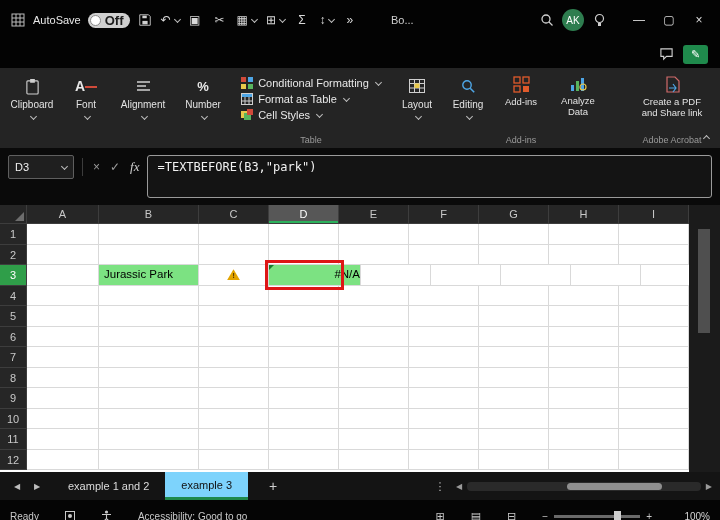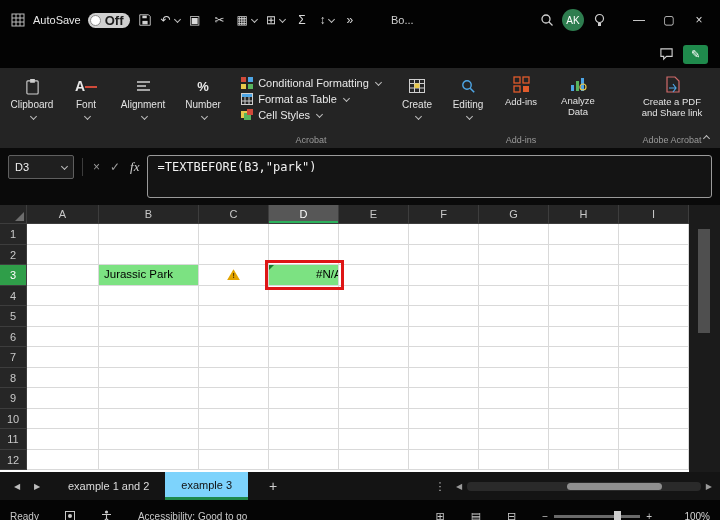--- a/index.html
+++ b/index.html
@@ -237,33 +237,33 @@
               <svg width="12" height="12" viewBox="0 0 12 12">
                 <rect x="0" y="2" width="7" height="7" fill="#e8c84a"></rect>
                 <rect x="3" y="4" width="7" height="7" fill="#58b45e"></rect>
                 <rect x="6" y="0" width="6" height="6" fill="#d04a3a"></rect>
               </svg>
             </span>
           <span>Cell Styles</span>
           <span class="chev"></span>
         </div>
       </div>
-      <div class="rg-grouplabel">Acrobat</div>
+      <div class="rg-grouplabel">Table</div>
     </div>
     <div class="vsep"></div>
 
     <div class="rgroup" style="width:46px">
       <span class="rg-icon">
         <svg width="16" height="14" viewBox="0 0 16 14">
             <rect x="0.5" y="0.5" width="15" height="13" fill="none" stroke="#cfcfcf"></rect>
             <path d="M0 4.5h16M0 9h16M5.5 0v14M10.5 0v14" stroke="#cfcfcf"></path>
             <rect x="5.5" y="4.5" width="5" height="4.5" fill="#e8c84a"></rect>
           </svg>
       </span>
-      <span class="rg-label">Create</span>
+      <span class="rg-label">Layout</span>
       <span class="chev" style="margin-top:4px"></span>
     </div>
     <div class="vsep"></div>
 
     <div class="rgroup" style="width:48px">
       <span class="rg-icon">
         <svg width="15" height="15" viewBox="0 0 15 15">
             <circle cx="6" cy="6" r="4.2" fill="none" stroke="#4ea6e6" stroke-width="1.4"></circle>
             <path d="M9.2 9.2l4 4" stroke="#4ea6e6" stroke-width="1.6"></path>
           </svg>
@@ -378,21 +378,21 @@
         </div>
         <div class="grow">
           <div class="grhead sel">3</div>
           <div class="gcell" style="width: 72px;"></div>
           <div class="gcell" style="width: 100px; background: rgb(124, 226, 130); padding-left: 5px;">Jurassic Park</div>
           <div class="gcell center" style="width: 70px;">
             <span class="warn-tri">
               <span class="warn-ex">!</span>
             </span>
           </div>
-          <div class="gcell err" style="width: 70px; background: rgb(124, 226, 130); text-align: right; padding-left: 47px;">#N/A</div>
+          <div class="gcell err" style="width: 92px; background: rgb(124, 226, 130); text-align: right; padding-left: 47px;">#N/A</div>
           <div class="gcell" style="width: 70px;"></div>
           <div class="gcell" style="width: 70px;"></div>
           <div class="gcell" style="width: 70px;"></div>
           <div class="gcell" style="width: 70px;"></div>
           <div class="gcell" style="width: 70px;"></div>
         </div>
         <div class="grow">
           <div class="grhead">4</div>
           <div class="gcell" style="width: 72px;"></div>
           <div class="gcell" style="width: 100px;"></div>

